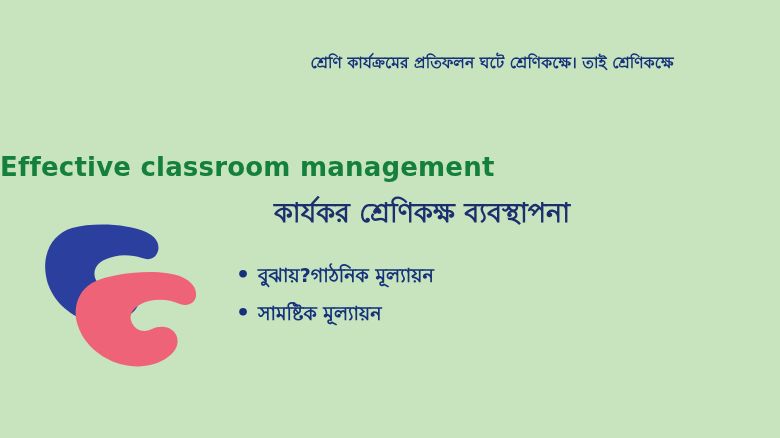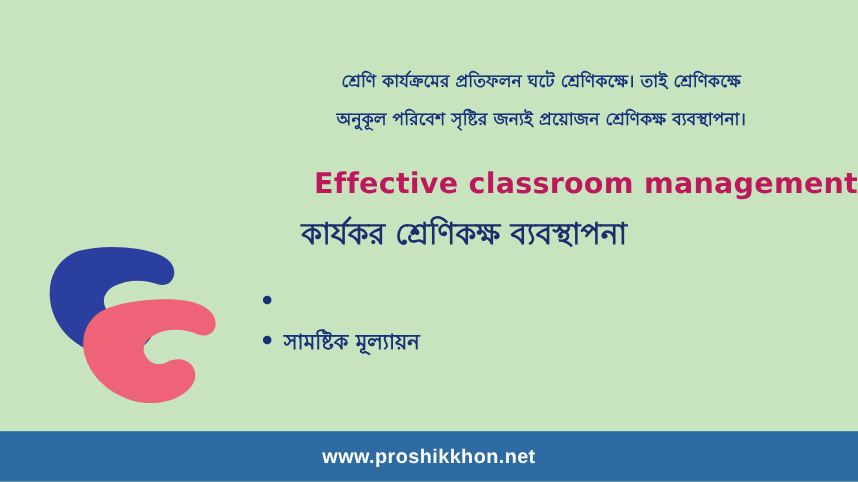--- a/index.html
+++ b/index.html
@@ -30,31 +30,30 @@
     text-align: center;
     color: #15317a;
     font-family: "DejaVu Sans", sans-serif;
     font-size: 15.5px;
     line-height: 1.52;
     font-weight: 600;
     letter-spacing: 0.1px;
   }
   .intro div {
     white-space: nowrap;
-    margin-top: 11px;
   }
 
   
   .headline {
     position: absolute;
     left: 0;
     top: 152px;
     width: 780px;
-    text-align: right;
-    color: #be185d;
+    text-align: left;
+    color: #15803d;
     font-family: "DejaVu Sans", sans-serif;
     font-weight: bold;
     font-size: 26px;
     letter-spacing: 0.2px;
   }
 
   
   .headline-bn {
     position: absolute;
     left: 0;
@@ -128,31 +127,31 @@
     letter-spacing: 0.4px;
   }
 </style>
 </head>
 <body>
 
 <div class="poster">
 
   <div class="intro">
     <div>শ্রেণি কার্যক্রমের প্রতিফলন ঘটে শ্রেণিকক্ষে। তাই শ্রেণিকক্ষে</div>
-    <div>অনুকূল পরিবেশ সৃষ্টির জন্যই প্রয়োজন শ্রেণিকক্ষ ব্যবস্থাপনা।</div>
   </div>
 
   <div class="headline">Effective classroom management</div>
 
   <div class="headline-bn">কার্যকর শ্রেণিকক্ষ ব্যবস্থাপনা</div>
 
   <div class="bullets">
     <div class="bullet-row">
       <span class="bullet-dot">•</span>
       <span class="bullet-text">
+        <span class="l2">বুঝায়?গাঠনিক মূল্যায়ন</span>
       </span>
     </div>
     <div class="bullet-row">
       <span class="bullet-dot">•</span>
       <span class="bullet-text">
         <span>সামষ্টিক মূল্যায়ন</span>
       </span>
     </div>
   </div>
 
@@ -160,17 +159,14 @@
     <svg width="185" height="160" viewBox="0 0 185 160" xmlns="http://www.w3.org/2000/svg">
       <g>
         <path d="M34 10 C14 16 4 36 8 58 C11 76 24 92 42 100 C58 107 76 106 90 98 C100 92 104 82 100 74 C96 66 86 64 78 68 C70 72 62 70 58 62 C54 54 58 46 66 42 C78 36 92 36 104 40 C112 43 118 40 120 33 C122 25 117 18 108 14 C90 6 56 4 34 10 Z" fill="#2b3f9e"></path>
       </g>
       <g>
         <path d="M56 64 C40 72 34 90 40 108 C46 126 62 140 82 146 C100 151 118 148 130 139 C140 132 142 122 137 115 C132 108 122 107 114 111 C106 115 98 113 94 105 C90 97 95 90 103 86 C115 80 130 81 142 86 C150 89 157 85 158 78 C159 70 153 63 144 59 C124 50 76 54 56 64 Z" fill="#ee6378"></path>
       </g>
     </svg>
   </div>
 
-  <div class="footer">
-    <span class="footer-text">www.proshikkhon.net</span>
-  </div>
 
 </div>
 
 </body></html>

